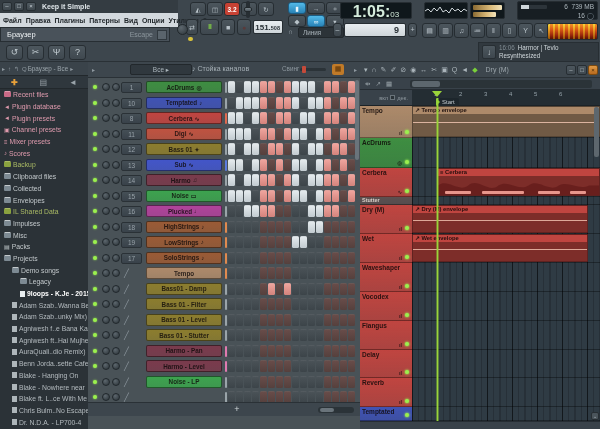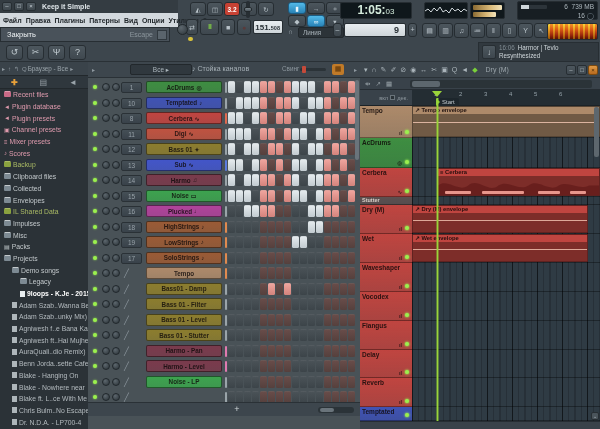--- a/index.html
+++ b/index.html
@@ -145,21 +145,21 @@
       <span>Правка</span>
       <span>Плагины</span>
       <span>Патерны</span>
       <span>Вид</span>
       <span>Опции</span>
       <span>Утилиты</span>
       <span>?</span>
     </div>
 
   <div id="menupopup" class="abs">
-    <span class="mi-label">Закрыть</span>
+    <span class="mi-label">Браузер</span>
     <span class="mi-short">Escape</span>
     <span class="mi-box"></span>
   </div>
 
   <div id="quickbar" class="abs">
       <div class="qbtn" style="left: 6px;">↺</div>
       <div class="qbtn" style="left: 27px;">✂</div>
       <div class="qbtn" style="left: 48px;">Ψ</div>
       <div class="qbtn" style="left: 69px;">?</div>
     </div>
@@ -190,21 +190,21 @@
       <div class="tbtn" style="left: 307px; top: 2px; width: 18px; height: 12px; font-size: 6.5px; line-height: 11px;">→</div>
       <div class="tbtn" style="left: 326px; top: 2px; width: 18px; height: 12px; font-size: 6.5px; line-height: 11px;">⌗</div>
       <div class="tbtn" style="left: 288px; top: 15px; width: 18px; height: 12px; font-size: 6.5px; line-height: 11px;">◆</div>
       <div class="tbtn lit-blue" style="left: 307px; top: 15px; width: 18px; height: 12px; font-size: 6.5px; line-height: 11px;">∞</div>
       <div class="tbtn" style="left: 326px; top: 15px; width: 18px; height: 12px; font-size: 6.5px; line-height: 11px;">▾</div>
     </div>
   <div class="abs" style="left:288px;top:28px;font-size:7px;color:#9aa4aa;">∩</div>
   <div class="abs" style="left:298px;top:27px;width:46px;height:11px;background:#2c3338;border:1px solid #22282c;border-radius:2px;color:#aab4ba;font-size:6.3px;line-height:10px;padding-left:4px;"><span>Линия</span> <span style="float:right;margin-right:3px;">▾</span></div>
 
   <div class="lcd-dark abs" style="left:340px;top:2px;width:72px;height:17px;text-align:center;">
-    <span style="font-size:12px;font-weight:bold;">1:05:</span><span style="font-size:8px;">03</span>
+    <span style="font-size:16px;font-weight:bold;">1:05:</span><span style="font-size:8px;">03</span>
   </div>
 
   <div class="tbtn" style="left:333px;top:23px;width:9px;height:14px;font-size:7px;line-height:12px;">–</div>
   <div class="lcd-light abs" style="left:344px;top:23px;width:62px;height:14px;text-align:right;padding:1px 6px 0 0;font-size:9px;"><span>9</span></div>
   <div class="tbtn" style="left:408px;top:23px;width:9px;height:14px;font-size:7px;line-height:12px;">+</div>
 
   <div id="osc" class="abs">
     <svg width="42" height="15" viewBox="0 0 42 15">
         <polyline points="0,8 3,6 6,9 9,5 12,8 15,4 18,9 21,7 24,10 27,5 30,8 33,6 36,9 39,6 42,8" fill="none" stroke="#cfd6da" stroke-width="1"></polyline>
       </svg>

